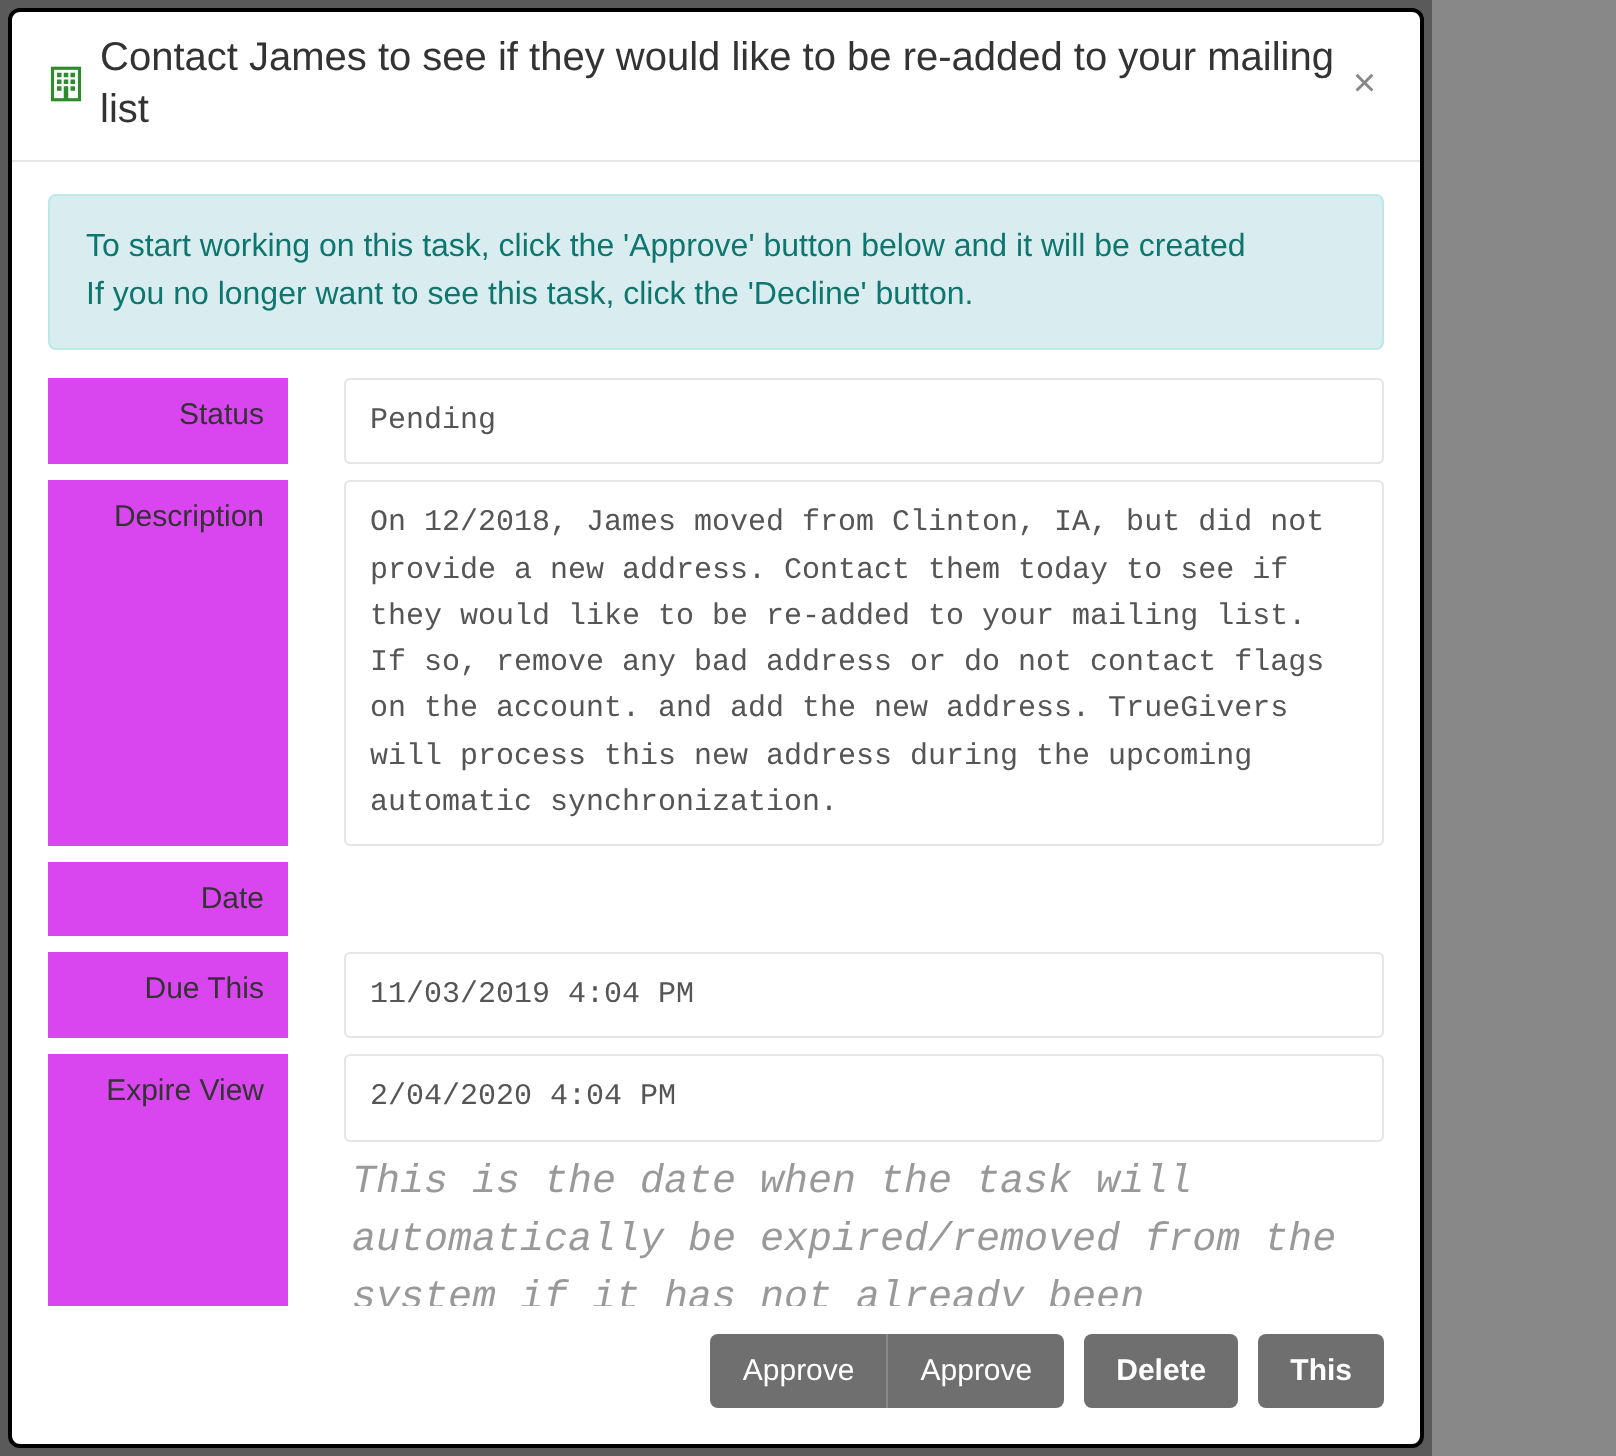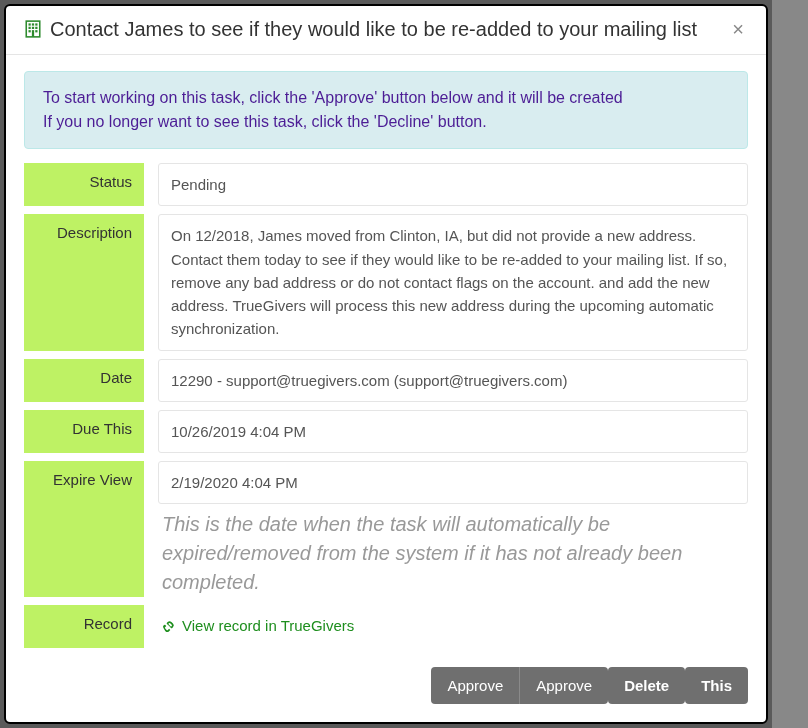--- a/index.html
+++ b/index.html
@@ -1,17 +1,17 @@
 <!DOCTYPE html>
 <html><head>
   <meta charset="utf-8">
   <style>
     * { box-sizing: border-box; margin: 0; padding: 0; }
     html, body { width: 808px; height: 728px; font-family: "Segoe UI", "Helvetica Neue", Arial, sans-serif; background: #888; }
-    .backdrop { width: 772px; height: 728px; background: #5a5a5a; position: relative; overflow: hidden; }
+    .backdrop { width: 716px; height: 728px; background: #5a5a5a; position: relative; overflow: hidden; }
     .modal {
       position: absolute;
       left: 4px; top: 4px; right: 4px; bottom: 4px;
       background: #fff;
       border-radius: 6px;
       border: 2px solid #000;
       display: flex;
       flex-direction: column;
     }
     .modal-header {
@@ -43,47 +43,48 @@
       font-family: inherit;
     }
     .modal-body {
       flex: 1;
       padding: 16px 18px;
       overflow: auto;
     }
     .info-banner {
       background: #d9edf0;
       border: 1px solid #bce8e8;
-      color: #4c1d95;
+      color: #0f766e;
       border-radius: 4px;
       padding: 14px 18px;
       font-size: 16px;
       line-height: 1.5;
       margin-bottom: 14px;
     }
     .form-row {
       display: flex;
       margin-bottom: 8px;
       align-items: stretch;
     }
     .form-label {
       width: 120px;
       min-width: 120px;
-      background: #bef264;
+      background: #d946ef;
       padding: 10px 12px;
       text-align: right;
       font-size: 15px;
       color: #333;
     }
     .form-value-wrap {
       flex: 1;
-      margin-left: 14px;
+      margin-left: 28px;
       display: flex;
       flex-direction: column;
       gap: 6px;
+      font-family: Liberation Mono, monospace;
     }
     .form-value {
       border: 1px solid #e5e5e5;
       border-radius: 3px;
       padding: 9px 12px;
       font-size: 15px;
       color: #555;
       background: #fff;
       line-height: 1.55;
     }
@@ -101,20 +102,21 @@
       display: inline-flex;
       align-items: center;
       gap: 6px;
       cursor: pointer;
     }
     .link-icon { display: inline-flex; color: #1e8e1e; }
     .modal-footer {
       padding: 14px 18px 18px;
       display: flex;
       justify-content: flex-end;
+      gap: 10px;
     }
     .btn-group { display: inline-flex; border-radius: 4px; overflow: hidden; }
     .btn {
       background: #6f6f6f;
       color: #fff;
       border: none;
       padding: 10px 16px;
       font-size: 15px;
       cursor: pointer;
       font-family: inherit;
@@ -163,36 +165,33 @@
 
       <div class="form-row">
         <div class="form-label">Description</div>
         <div class="form-value-wrap">
           <div class="form-value">On 12/2018, James  moved from Clinton, IA, but did not provide a new address. Contact them today to see if they would like to be re-added to your mailing list. If so, remove any bad address or do not contact flags on the account. and add the new address. TrueGivers will process this new address during the upcoming automatic synchronization.</div>
         </div>
       </div>
 
       <div class="form-row">
         <div class="form-label">Date</div>
-        <div class="form-value-wrap">
-          <div class="form-value">12290 - support@truegivers.com (support@truegivers.com)</div>
-        </div>
       </div>
 
       <div class="form-row">
         <div class="form-label">Due This</div>
         <div class="form-value-wrap">
-          <div class="form-value">10/26/2019 4:04 PM</div>
+          <div class="form-value">11/03/2019 4:04 PM</div>
         </div>
       </div>
 
       <div class="form-row">
         <div class="form-label">Expire View</div>
         <div class="form-value-wrap">
-          <div class="form-value">2/19/2020 4:04 PM</div>
+          <div class="form-value">2/04/2020 4:04 PM</div>
           <div class="form-hint">This is the date when the task will automatically be expired/removed from the system if it has not already been completed.</div>
         </div>
       </div>
 
       <div class="form-row">
         <div class="form-label">Record</div>
         <div class="form-value-wrap">
           <div class="form-value" style="border:none;padding:9px 4px;">
             <a class="record-link">
               <span class="link-icon">

